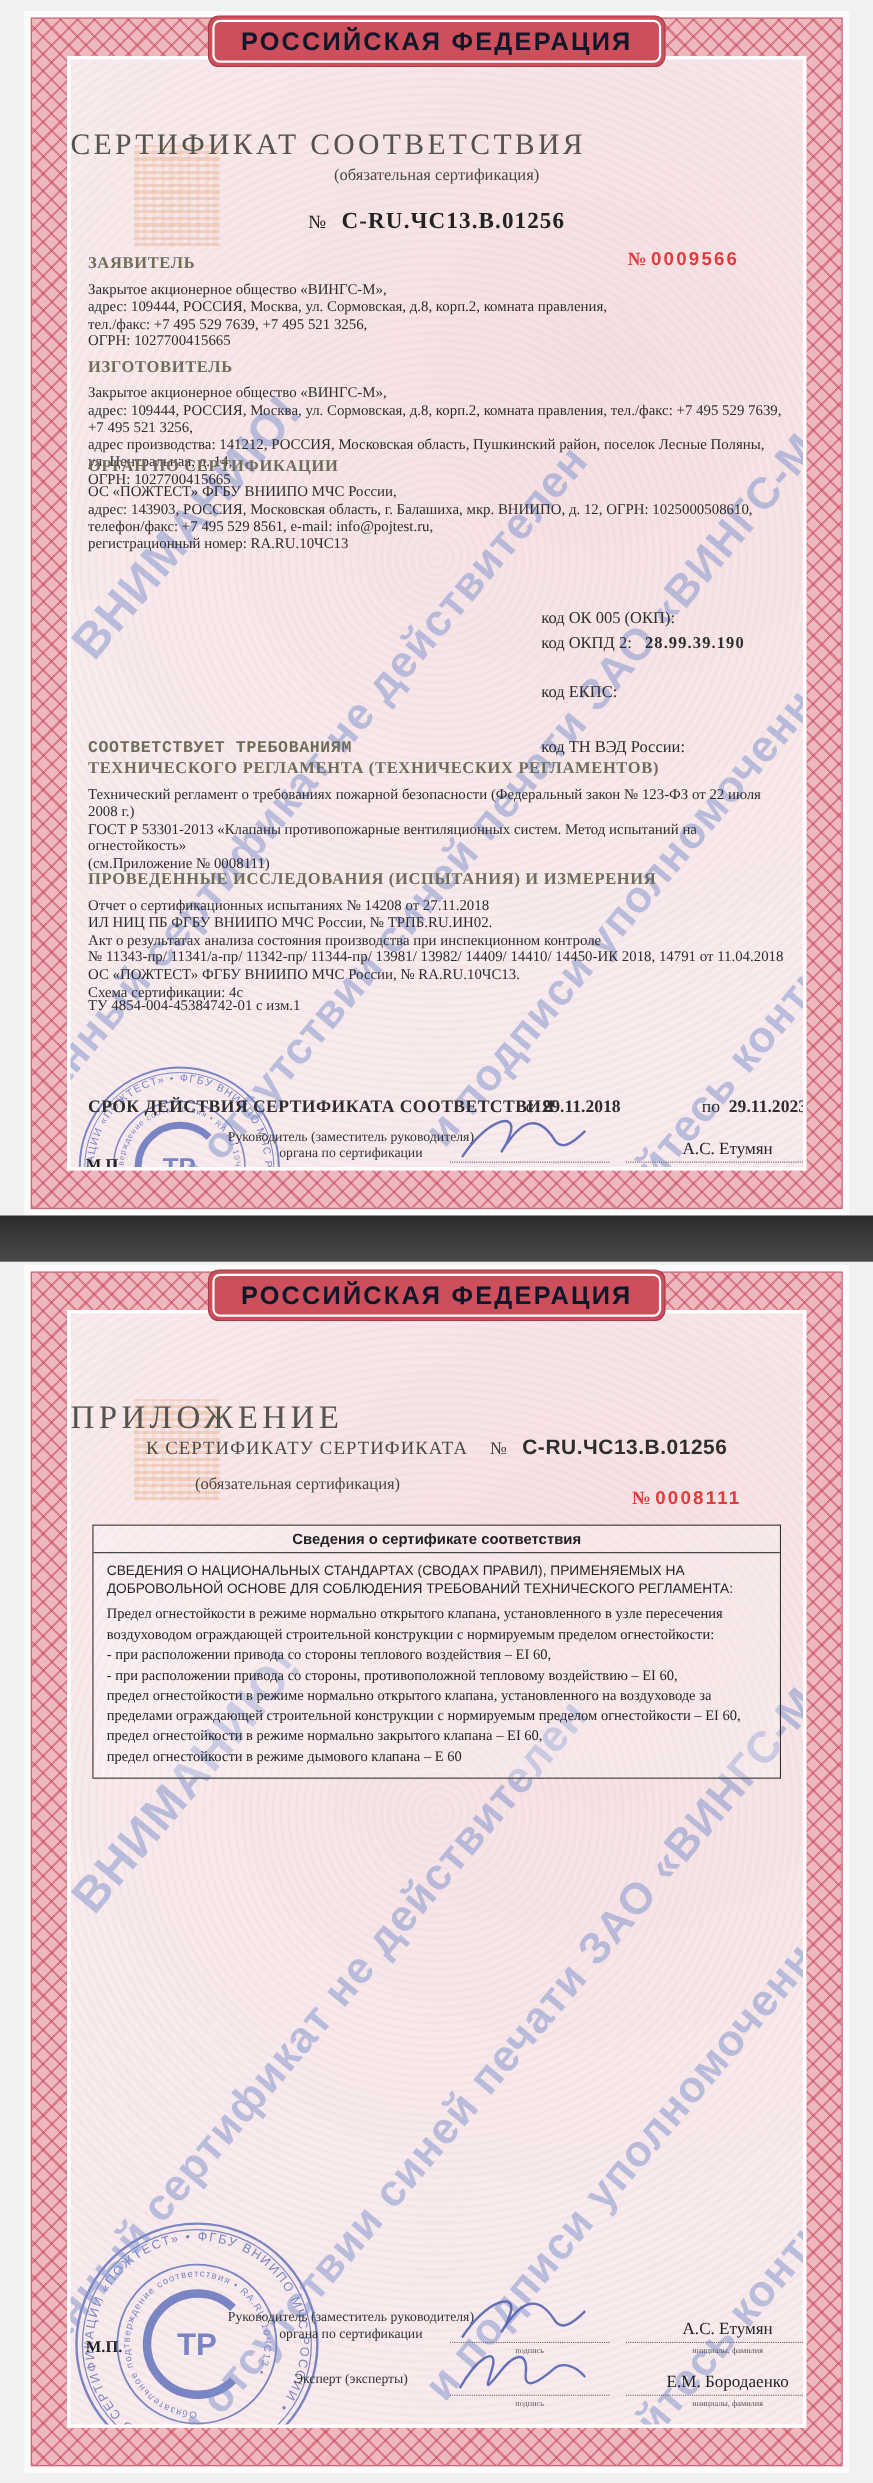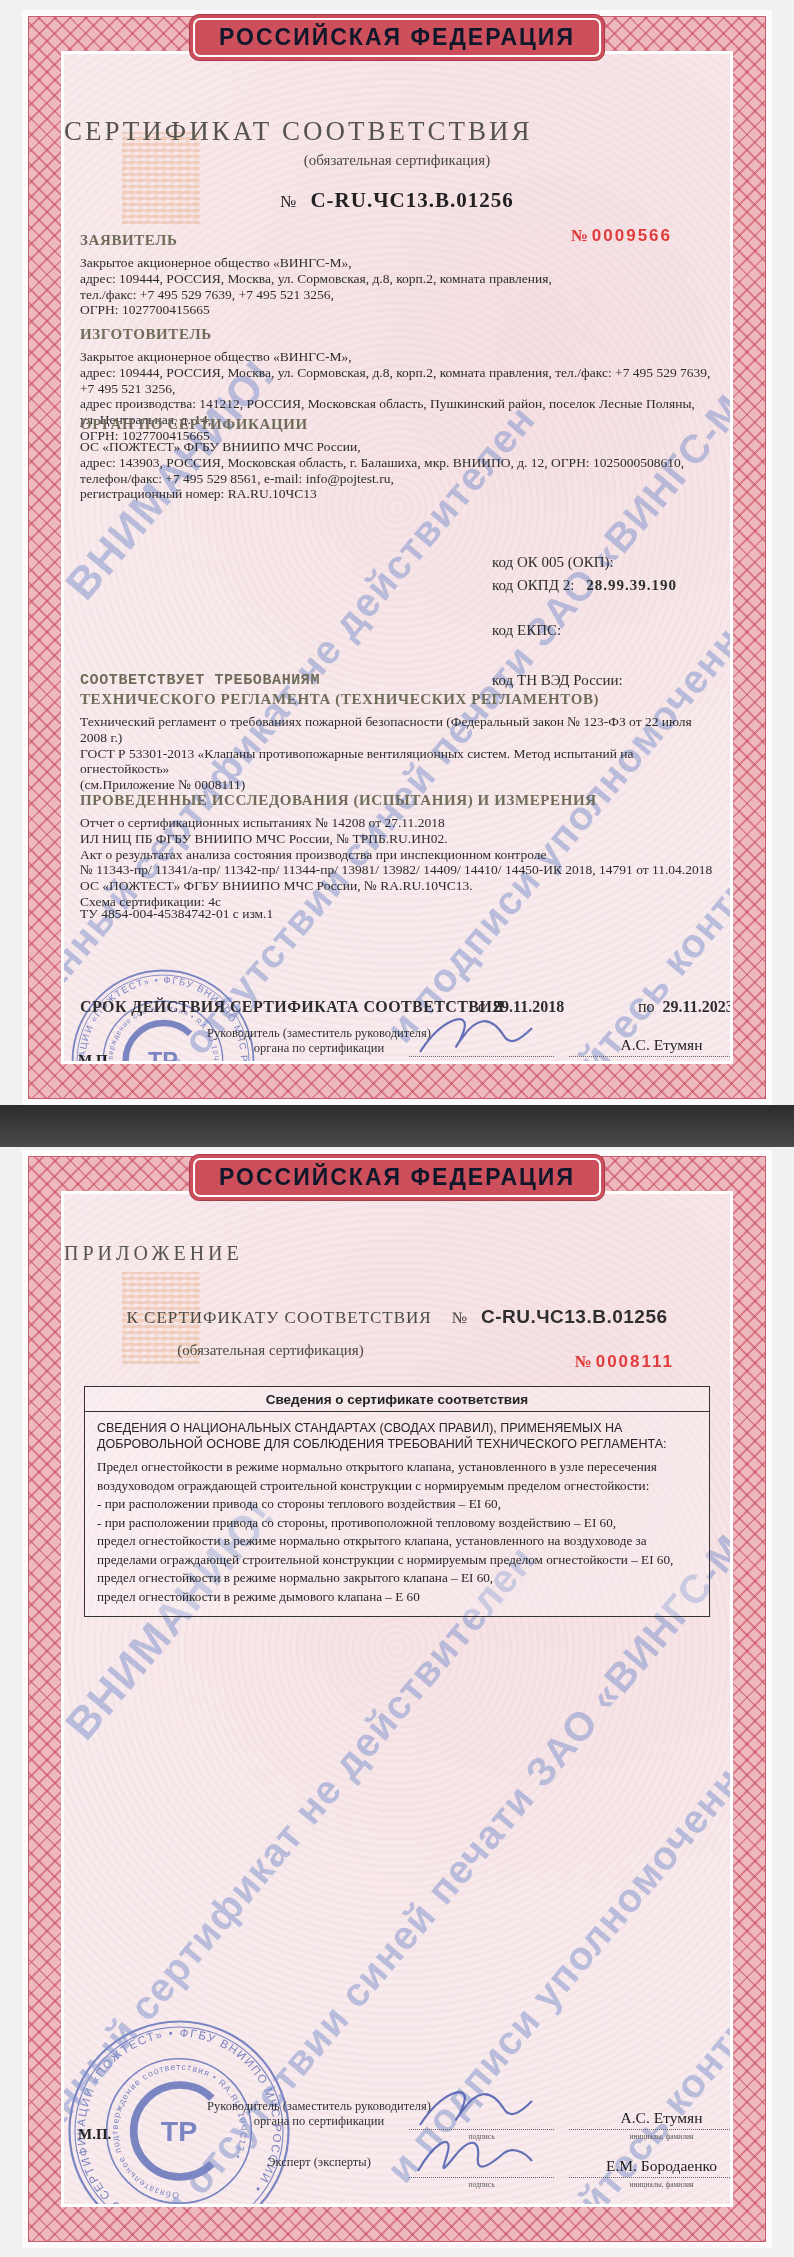--- a/index.html
+++ b/index.html
@@ -222,24 +222,24 @@
     <div class="frame">
       <div class="inner">
         <div class="holo"></div>
 
         <div class="wm wm1">ВНИМАНИЮ!</div>
         <div class="wm wm2">Данный сертификат не действителен</div>
         <div class="wm wm3">при отсутствии синей печати ЗАО «ВИНГС-М»</div>
         <div class="wm wm4">и подписи уполномоченного лица!</div>
         <div class="wm wm5">Опасайтесь контрафактной продукции!</div>
 
-        <div class="title" style="top:48px;font-size:20px;letter-spacing:4px;">ПРИЛОЖЕНИЕ</div>
+        <div class="title" style="top:78px;font-size:30px;letter-spacing:4px;">ПРИЛОЖЕНИЕ</div>
 
         <div class="p2line" style="top:112px;">
-          <span style="font-size:17px;letter-spacing:1px;color:#4a4a42;">К СЕРТИФИКАТУ СООТВЕТСТВИЯ</span>
+          <span style="font-size:17px;letter-spacing:1px;color:#4a4a42;">К СЕРТИФИКАТУ СЕРТИФИКАТА</span>
           <span class="pre">№</span>
           <span class="num">C-RU.ЧС13.B.01256</span>
         </div>
         <div class="subtitle" style="top:148px;left:0;width:62%;">(обязательная сертификация)</div>
         <div class="formnum" style="top:158px;right:56px;">
           <span class="pre">№</span><span>0008111</span>
         </div>
 
         <div class="infobox" style="top:192px;">
           <div class="infobox-h">Сведения о сертификате соответствия</div>

